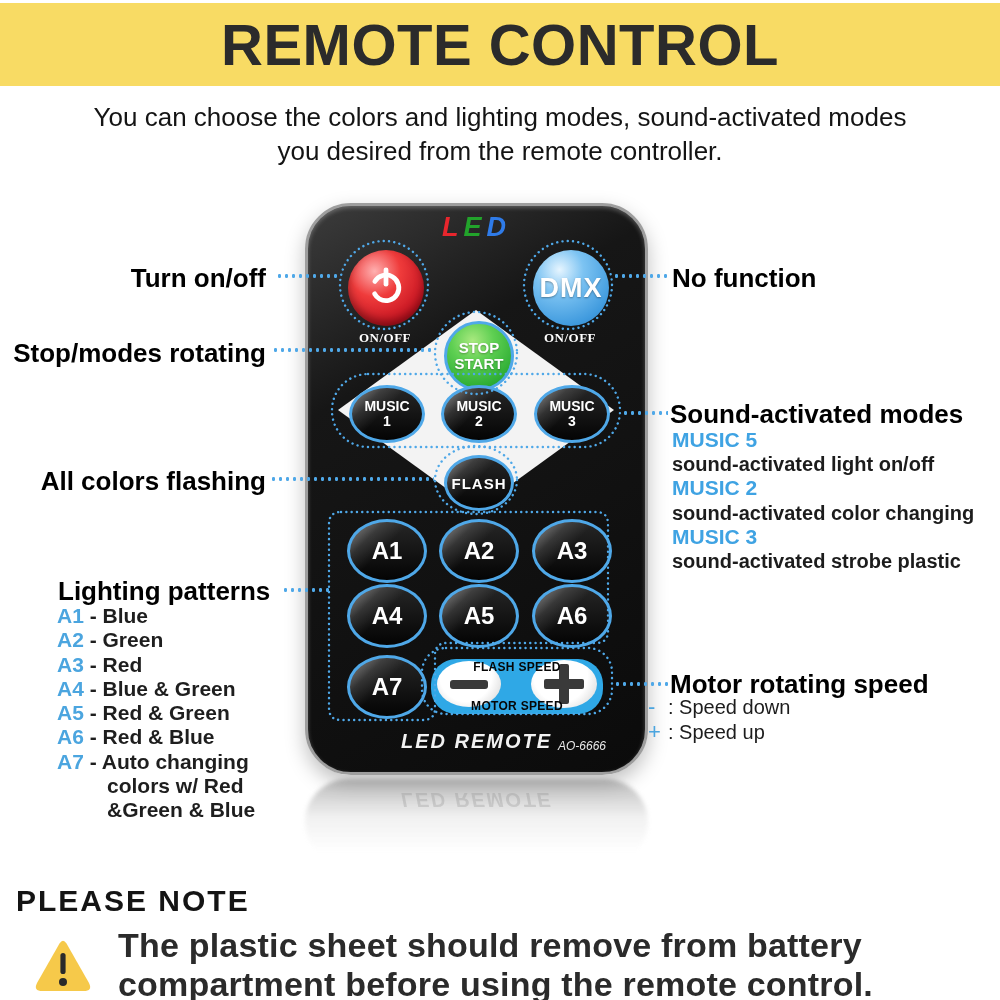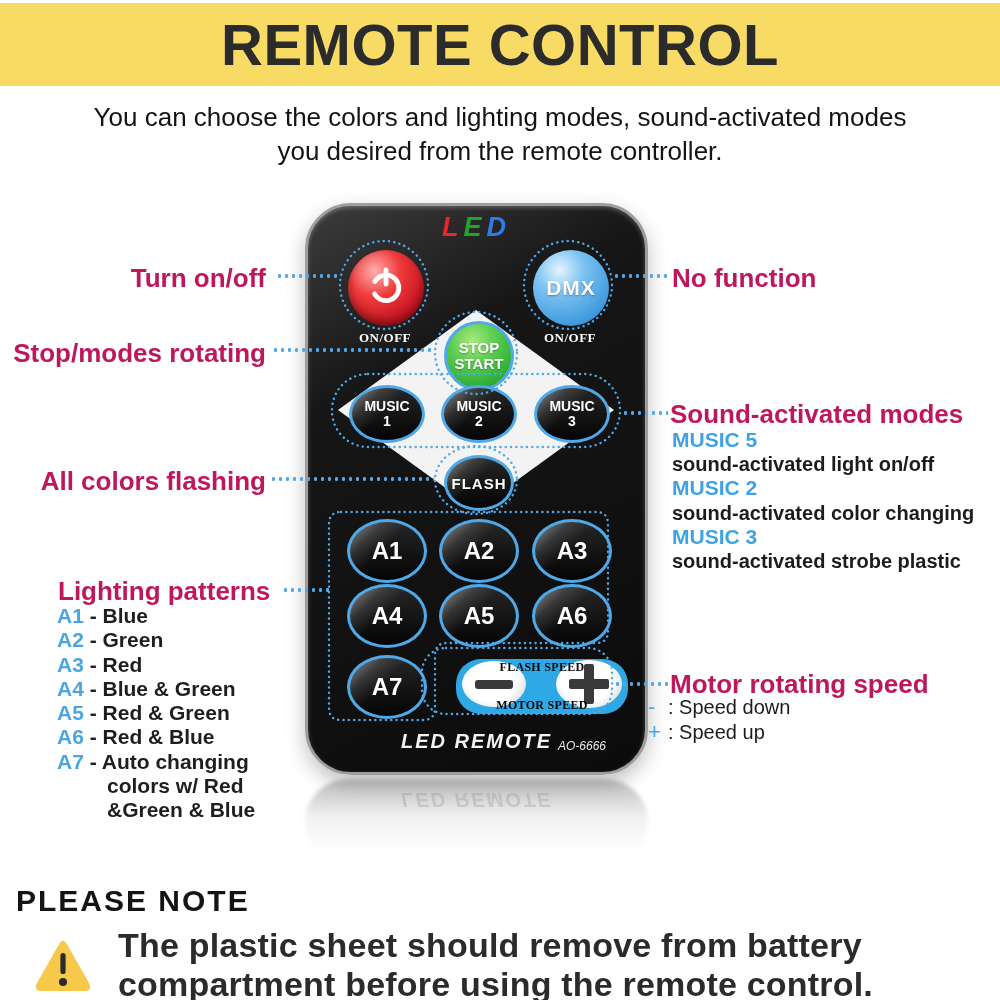--- a/index.html
+++ b/index.html
@@ -22,21 +22,21 @@
           box-shadow:inset 0 2px 4px rgba(255,255,255,.25), 0 8px 20px rgba(0,0,0,.25);}
   .led-logo{position:absolute;left:0;right:0;top:6px;text-align:center;font-size:27px;
             font-style:italic;font-weight:700;letter-spacing:5px;}
   .led-l{color:#E8262D;} .led-e{color:#22A32B;} .led-d{color:#2F7BE8;}
 
   .round-btn{position:absolute;width:76px;height:76px;border-radius:50%;display:flex;
              align-items:center;justify-content:center;}
   .btn-power{left:40px;top:44px;
              background:radial-gradient(circle at 35% 28%,#ffb0b0 0%,#ef3b3b 35%,#c41220 75%,#920c17 100%);
              box-shadow:inset 0 -5px 9px rgba(0,0,0,.35);}
-  .btn-dmx{left:225px;top:44px;color:#fff;font-weight:700;font-size:21px;letter-spacing:1px;
+  .btn-dmx{left:225px;top:44px;color:#fff;font-weight:700;font-size:27px;letter-spacing:1px;
            background:radial-gradient(circle at 35% 26%,#e6f5ff 0%,#7cc3f2 32%,#3f9ade 75%,#2b77b8 100%);
            text-shadow:0 1px 2px rgba(0,0,0,.35);}
   .onoff{position:absolute;width:120px;text-align:center;top:124px;font-size:13px;font-weight:700;
          color:#fff;letter-spacing:.5px;font-family:Liberation Serif, serif;}
   .onoff.pwr{left:17px;} .onoff.dmx{left:202px;}
 
   .diamond{position:absolute;left:30px;top:104px;width:276px;height:200px;background:#f3f3f3;
            clip-path:polygon(50% 0,100% 50%,50% 100%,0 50%);}
 
   .btn-stop{position:absolute;left:136px;top:115px;width:70px;height:70px;border-radius:50%;
@@ -51,22 +51,22 @@
                        linear-gradient(#262626,#040404);}
   .btn-music{position:absolute;width:76px;height:58px;font-size:14px;font-weight:700;line-height:15px;}
   .m1{left:41px;top:179px;} .m2{left:133px;top:179px;} .m3{left:226px;top:179px;}
   .btn-flash{position:absolute;left:136px;top:249px;width:70px;height:56px;font-size:15px;
              font-weight:700;letter-spacing:1px;}
   .btn-a{position:absolute;width:80px;height:64px;font-size:24px;font-weight:700;}
   .a1{left:39px;top:313px;} .a2{left:131px;top:313px;} .a3{left:224px;top:313px;}
   .a4{left:39px;top:378px;} .a5{left:131px;top:378px;} .a6{left:224px;top:378px;}
   .a7{left:39px;top:449px;}
 
-  .speed-pill{position:absolute;left:148px;top:453px;width:172px;height:55px;border-radius:25px;
-              background:#2FA8E6;font-family:Liberation Serif, serif;}
+  .speed-pill{position:absolute;left:123px;top:453px;width:172px;height:55px;border-radius:25px;
+              background:#2FA8E6;}
   .speed-oval{position:absolute;border-radius:50%;
               background:radial-gradient(circle at 45% 32%,#ffffff 55%,#dedede 85%,#c0c0c0 100%);
               display:flex;align-items:center;justify-content:center;}
   .oval-minus{left:6px;top:2px;width:64px;height:46px;}
   .oval-plus{left:100px;top:1px;width:66px;height:48px;}
   .minus-bar{width:38px;height:9px;background:#3a3a3a;border-radius:3px;}
   .plus-wrap{position:relative;width:40px;height:40px;}
   .plus-wrap i{position:absolute;background:#3a3a3a;border-radius:2px;display:block;}
   .plus-h{left:0;top:15px;width:40px;height:10px;}
   .plus-v{left:15px;top:0;width:10px;height:40px;}
@@ -82,21 +82,21 @@
 
   
   .reflection{position:absolute;left:305px;top:779px;width:343px;height:86px;border-radius:46px;
               background:linear-gradient(to bottom,rgba(110,110,110,.45),rgba(170,170,170,.16) 45%,rgba(255,255,255,0) 85%);
               filter:blur(2px);}
   .reflect-text{position:absolute;left:305px;top:788px;width:343px;text-align:center;
                 transform:scaleY(-1);color:#8f8f8f;opacity:.3;font-style:italic;font-weight:700;
                 font-size:20px;letter-spacing:2px;}
 
   
-  .lab{position:absolute;font-weight:700;color:#be185d;font-size:26px;white-space:nowrap;}
+  .lab{position:absolute;font-weight:700;color:#000000;font-size:26px;white-space:nowrap;}
   .lab-turn{right:734px;top:263px;} .lab-stop{right:734px;top:338px;} .lab-colors{right:734px;top:466px;}
   .lab-lighting{left:58px;top:576px;}
   .plist{position:absolute;left:57px;top:604px;font-size:21px;font-weight:700;color:#1e1e1e;}
   .plist .row{line-height:24.3px;white-space:nowrap;}
   .plist .cont{margin-left:50px;}
   .pcode{color:#4BA5DF;}
 
   .lab-nofunc{left:672px;top:263px;} .lab-sound{left:670px;top:399px;}
   .mlist{position:absolute;left:672px;top:428px;font-size:20px;font-weight:700;color:#1c1c1c;}
   .mlist .mname{color:#3FA3E3;font-size:21px;line-height:24.2px;white-space:nowrap;}

